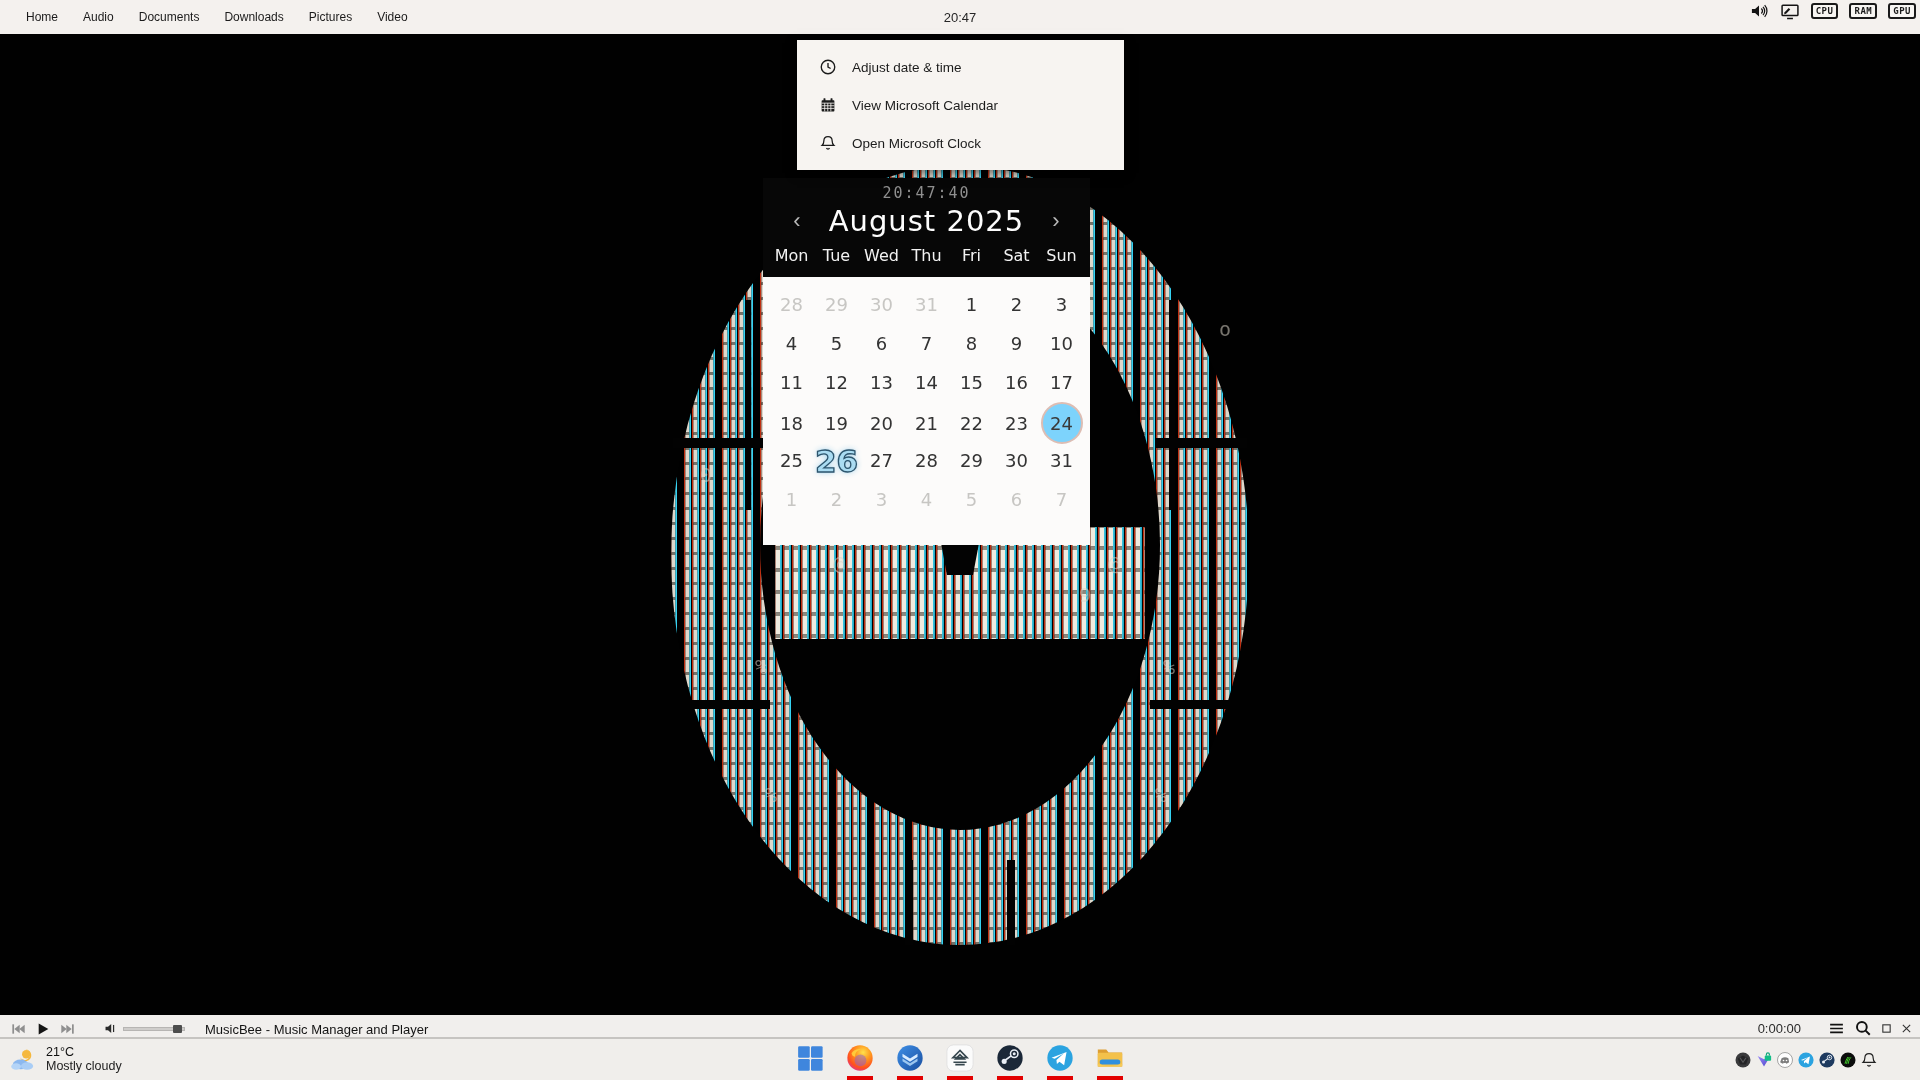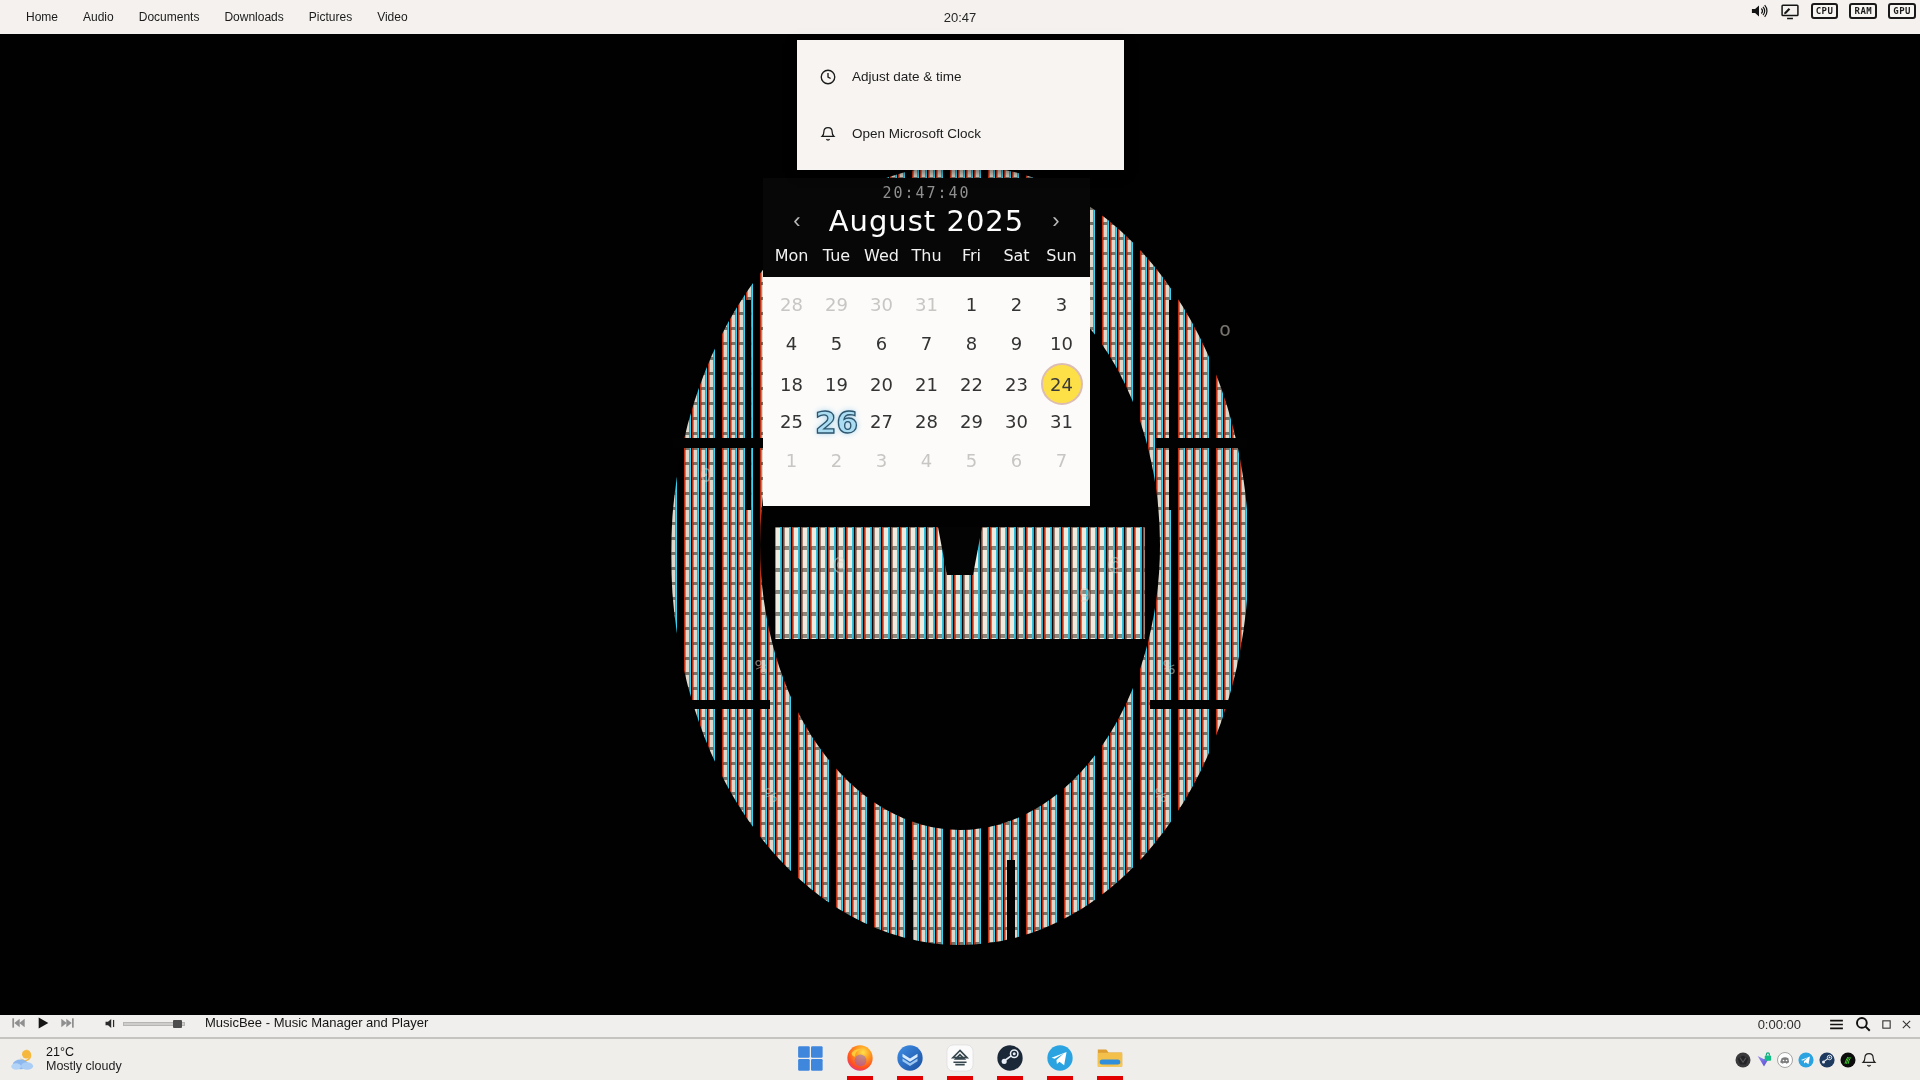--- a/index.html
+++ b/index.html
@@ -51,29 +51,29 @@
                   margin-top:8px; padding:0 6px 2px; }
   .cal-daynames span { text-align:center; color:#f2f2f2; font-size:16px;
                        font-family:"DejaVu Sans", sans-serif; }
   .cal-grid { background:#fcfbfa; padding:8px 6px 26px; }
   .cal-week { display:grid; grid-template-columns:repeat(7,1fr); height:39px; }
   .cal-cell { display:flex; align-items:center; justify-content:center;
               font-size:18px; color:#333; font-family:"DejaVu Sans", sans-serif; }
   .cal-cell.muted { color:#c7c6c3; }
   .cal-cell.today span { display:inline-flex; align-items:center; justify-content:center;
               width:42px; height:42px; border-radius:50%;
-              background:#fde047; border:2px solid #ddbdb3; color:#3a3a3a; }
+              background:#7dd3fc; border:2px solid #ddbdb3; color:#3a3a3a; }
   .cal-cell.selected { font-size:31px; font-weight:bold; color:#aadcf2;
               -webkit-text-stroke:1.3px #2d556d;
               text-shadow:0 0 6px rgba(150,205,235,.95), 0 0 2px rgba(120,180,215,.9); }
 
   
   .playerbar { position:absolute; left:0; bottom:41px; width:1920px; height:24px;
                background:#f1efed; border-bottom:2px solid #c6c4c1; z-index:5;
-               display:flex; align-items:flex-start; }
+               display:flex; align-items:flex-end; }
   .transport { display:flex; align-items:center; gap:9px; margin-left:10px; }
   .transport .picon { width:16px; height:16px; display:inline-flex; }
   .transport .picon svg { width:100%; height:100%; }
   .vol { display:flex; align-items:center; margin-left:26px; }
   .vol .picon { width:17px; height:17px; display:inline-flex; }
   .vol-track { position:relative; width:62px; height:4px; background:#cfcdcb;
                border:1px solid #b7b5b3; margin-left:4px; }
   .vol-thumb { position:absolute; right:2px; top:-3px; width:9px; height:8px;
                background:#4d4d4d; border-radius:1px; }
   .pb-title { margin-left:20px; font-size:13px; color:#141414; }
@@ -220,20 +220,35 @@
       <span class="micon">
         <svg viewBox="0 0 24 24" fill="none" stroke="#1b1b1b" stroke-width="1.8">
           <circle cx="12" cy="12" r="9"></circle>
           <path d="M12 6.5V12l3.5 2"></path>
         </svg>
       </span>
       <span class="mlabel">Adjust date &amp; time</span>
     </div>
     <div class="ctx-item">
       <span class="micon">
+        <svg viewBox="0 0 24 24">
+          <rect x="3.5" y="5.5" width="17" height="15" rx="1" fill="#1b1b1b"></rect>
+          <rect x="6" y="3" width="2.6" height="4" rx="0.6" fill="#1b1b1b"></rect>
+          <rect x="15.4" y="3" width="2.6" height="4" rx="0.6" fill="#1b1b1b"></rect>
+          <g stroke="#f6f3f0" stroke-width="1.1">
+            <path d="M3.5 9.5h17"></path>
+            <path d="M7.6 9.5v11M11.7 9.5v11M15.8 9.5v11"></path>
+            <path d="M3.5 13h17M3.5 16.5h17"></path>
+          </g>
+        </svg>
+      </span>
+      <span class="mlabel">View Microsoft Calendar</span>
+    </div>
+    <div class="ctx-item">
+      <span class="micon">
         <svg viewBox="0 0 24 24" fill="none" stroke="#1b1b1b" stroke-width="1.7">
           <path d="M12 3.5c3.3 0 5.5 2.4 5.5 5.6 0 4.2 1.8 5.4 2.5 6.1H4c.7-.7 2.5-1.9 2.5-6.1 0-3.2 2.2-5.6 5.5-5.6z"></path>
           <path d="M10 18.8a2.2 2.2 0 004 0"></path>
         </svg>
       </span>
       <span class="mlabel">Open Microsoft Clock</span>
     </div>
   </div>
 
 <div class="calwidget">
@@ -292,20 +307,43 @@
           <span>7</span>
         </div>
         <div class="cal-cell">
           <span>8</span>
         </div>
         <div class="cal-cell">
           <span>9</span>
         </div>
         <div class="cal-cell">
           <span>10</span>
+        </div>
+      </div>
+      <div class="cal-week">
+        <div class="cal-cell">
+          <span>11</span>
+        </div>
+        <div class="cal-cell">
+          <span>12</span>
+        </div>
+        <div class="cal-cell">
+          <span>13</span>
+        </div>
+        <div class="cal-cell">
+          <span>14</span>
+        </div>
+        <div class="cal-cell">
+          <span>15</span>
+        </div>
+        <div class="cal-cell">
+          <span>16</span>
+        </div>
+        <div class="cal-cell">
+          <span>17</span>
         </div>
       </div>
       <div class="cal-week">
         <div class="cal-cell">
           <span>18</span>
         </div>
         <div class="cal-cell">
           <span>19</span>
         </div>
         <div class="cal-cell">

